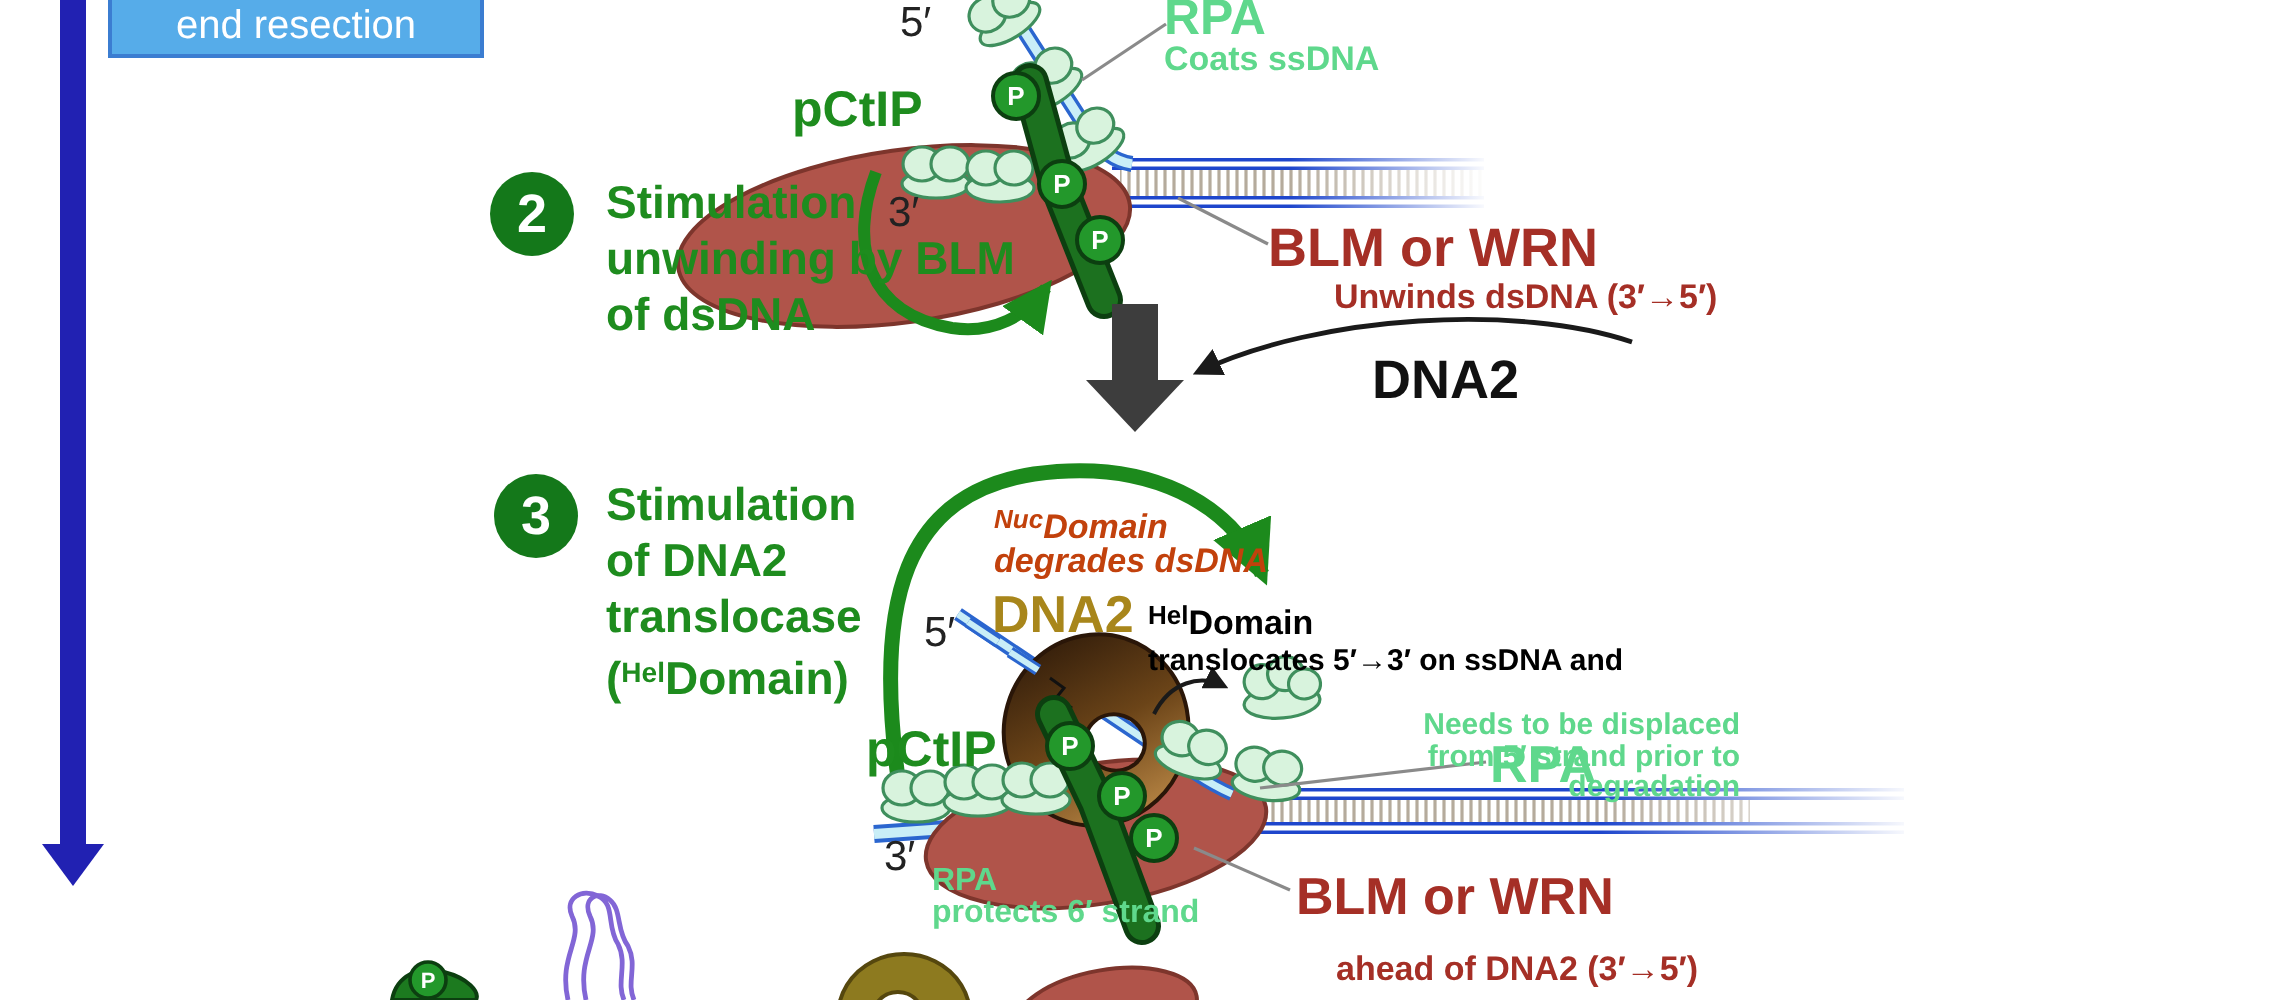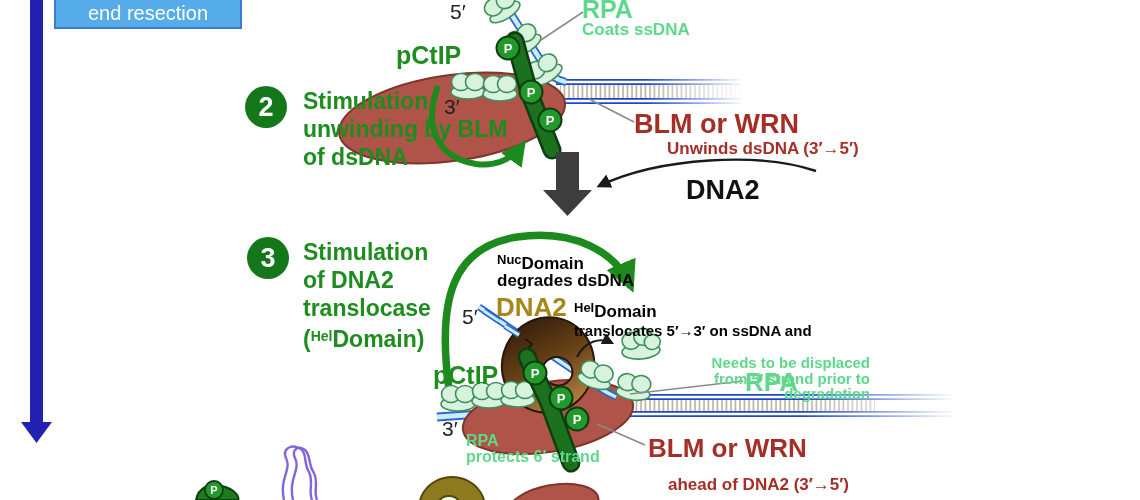--- a/index.html
+++ b/index.html
@@ -4,21 +4,21 @@
 <style>
   html,body{margin:0;padding:0;background:#fff;}
   #canvas{position:relative;width:1140px;height:500px;overflow:hidden;background:#fff;
           font-family:"Liberation Sans","DejaVu Sans",sans-serif;}
   #art{position:absolute;left:0;top:0;}
   .lbl{position:absolute;white-space:nowrap;font-weight:bold;line-height:1.08;}
   .green{color:#1e8c1e;}
   .lgreen{color:#5fd88c;}
   .dred{color:#a52f26;}
   .orange{color:#000000;}
-  .brown{color:#000000;}
+  .brown{color:#c2410c;font-style:italic;}
   .gold{color:#a8861b;}
   .black{color:#111;}
   .t27{font-size:27px;}
   .t26{font-size:26px;}
   .t25{font-size:25px;}
   .t23{font-size:23px;line-height:28px;}
   .t21{font-size:21px;font-weight:normal;color:#222;}
   .t17{font-size:17px;}
   .t16{font-size:16px;line-height:16px;}
   .t15{font-size:15px;line-height:15.5px;}

